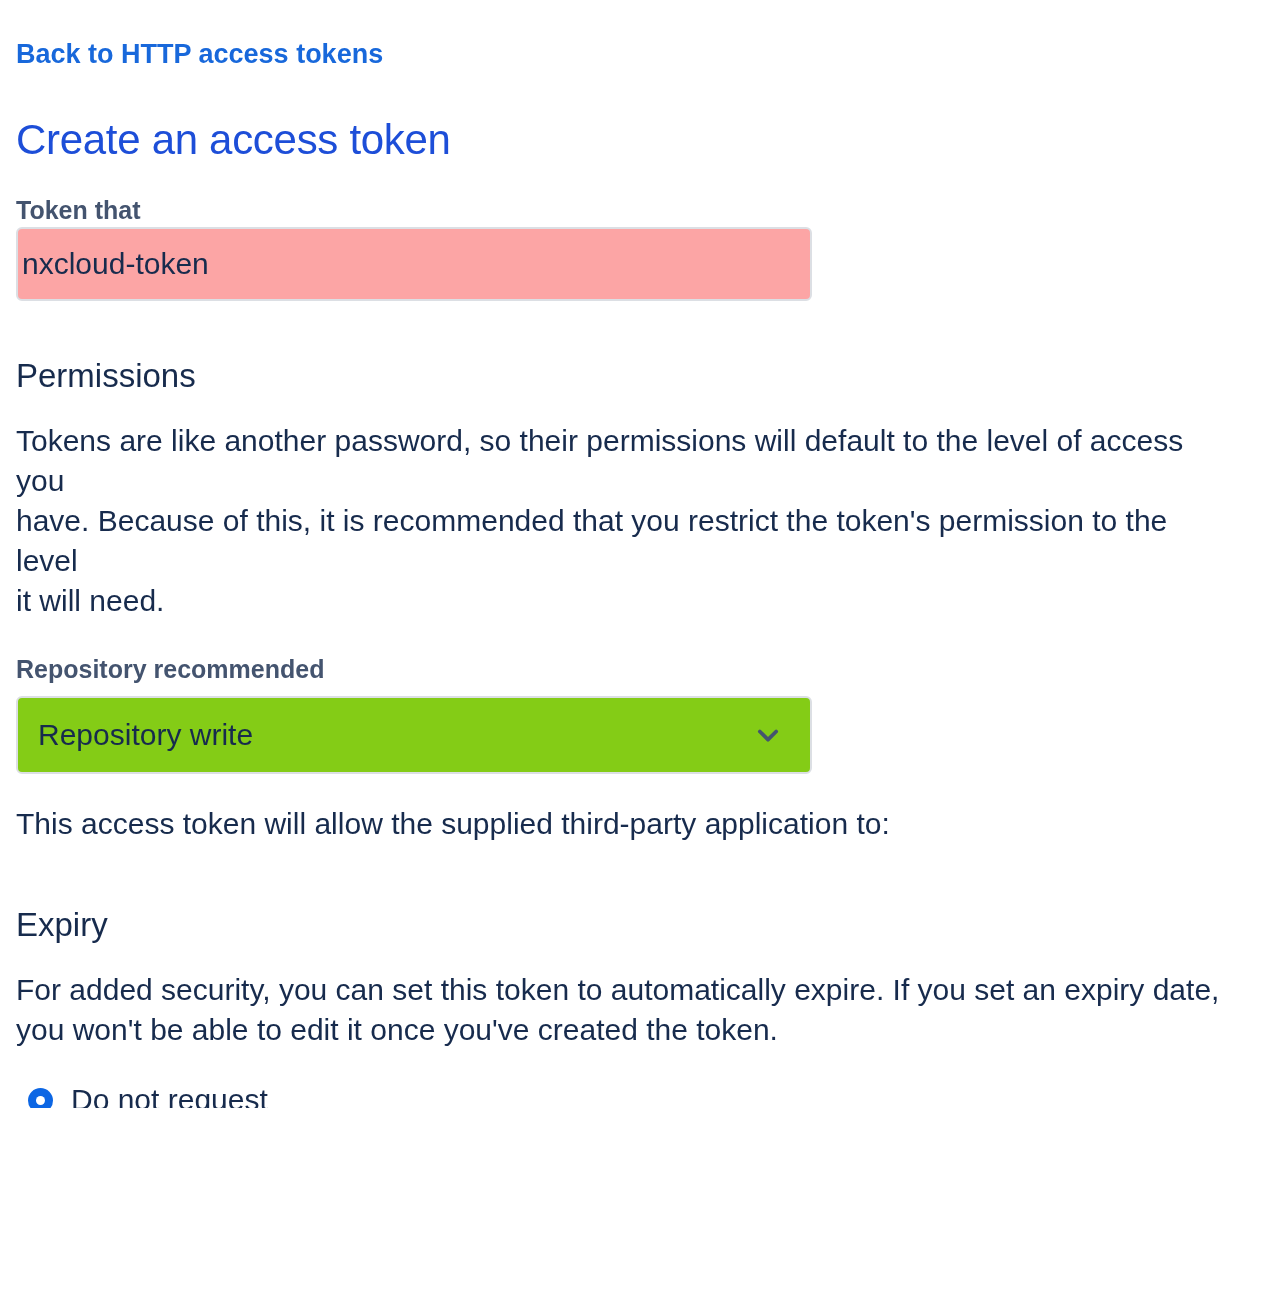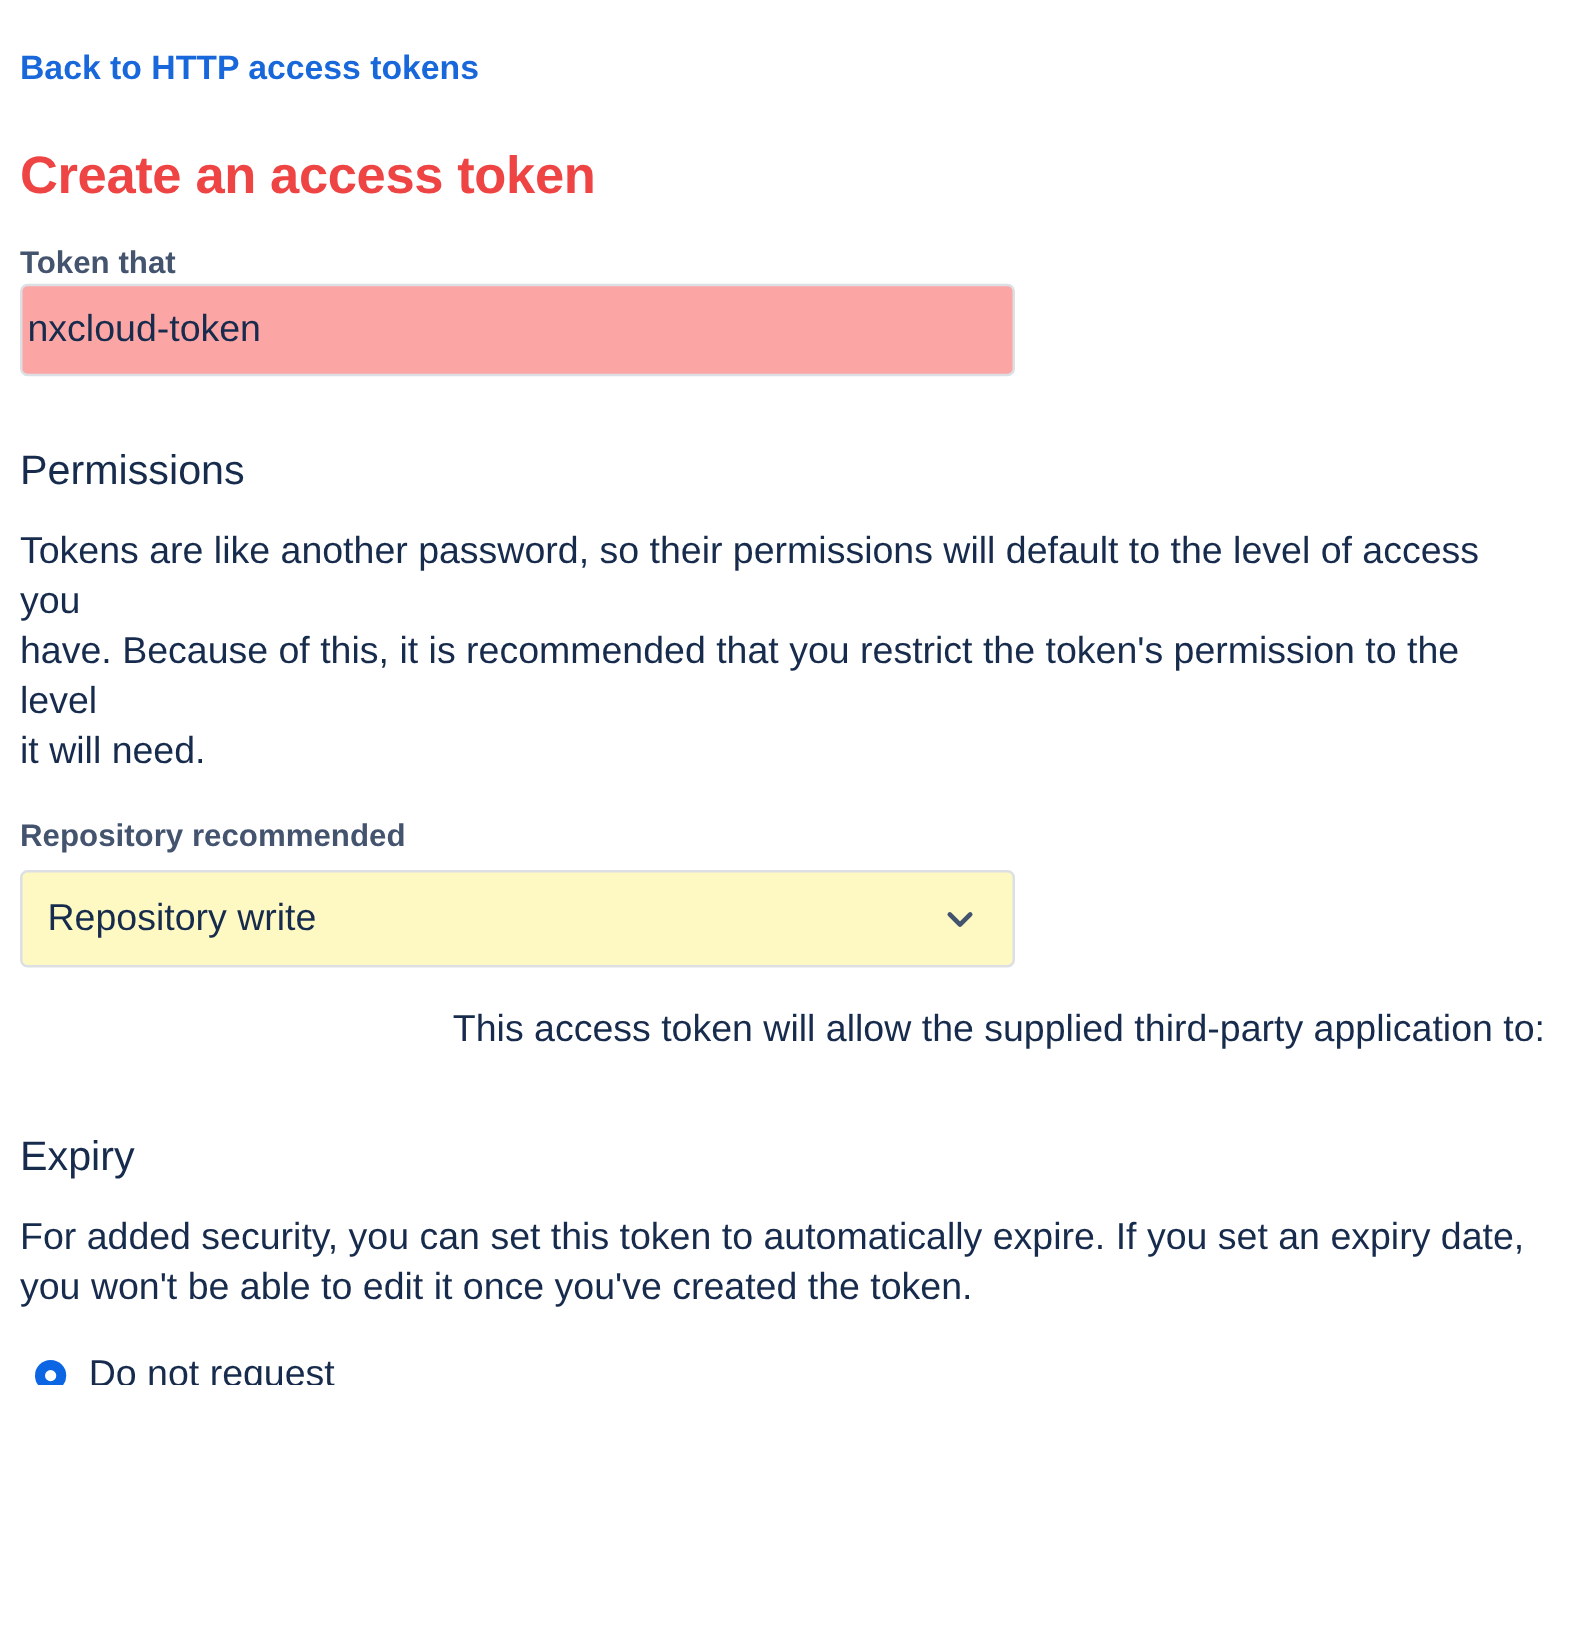--- a/index.html
+++ b/index.html
@@ -22,24 +22,24 @@
     font-weight: 700;
     line-height: 32px;
     margin-top: 8px;
     text-decoration: none;
     cursor: pointer;
   }
   
   .page-title {
     margin-top: 46px;
     font-size: 42px;
-    font-weight: 700;
+    font-weight: 400;
     letter-spacing: -0.3px;
     line-height: 48px;
-    color: #ef4444;
+    color: #1d4ed8;
   }
   
   .field-label {
     margin-top: 32px;
     font-size: 25px;
     font-weight: 700;
     color: #44546F;
     line-height: 28px;
   }
   
@@ -76,39 +76,39 @@
     max-width: 1220px;
   }
   
   .select-label { margin-top: 34px; }
   .select-box {
     margin-top: 13px;
     width: 796px;
     height: 78px;
     border: 2px solid #DCDFE4;
     border-radius: 6px;
-    background: #fef9c3;
+    background: #84cc16;
     display: flex;
     align-items: center;
     justify-content: space-between;
     padding: 0 20px 0 20px;
     cursor: pointer;
   }
   .select-value {
     font-size: 30px;
     color: #172B4D;
   }
   .chevron-down {
     width: 28px;
     height: 28px;
     margin-right: 8px;
     flex: 0 0 auto;
   }
   
-  .allow-intro { margin-top: 30px; text-align: right; }
+  .allow-intro { margin-top: 30px; }
   .cap-list { margin-top: 24px; }
   .cap-row {
     display: flex;
     align-items: center;
     margin-top: 22px;
     padding-left: 21px;
   }
   .check-circle {
     width: 38px;
     height: 38px;

